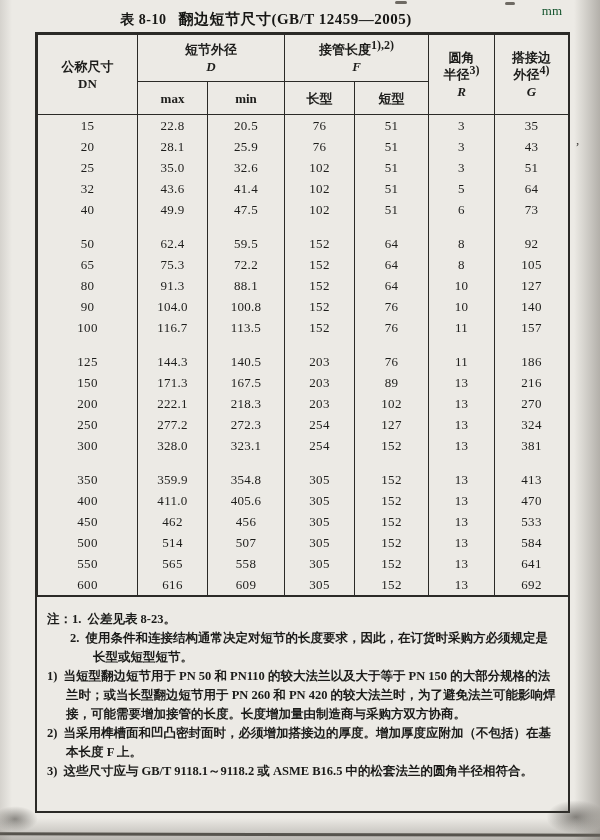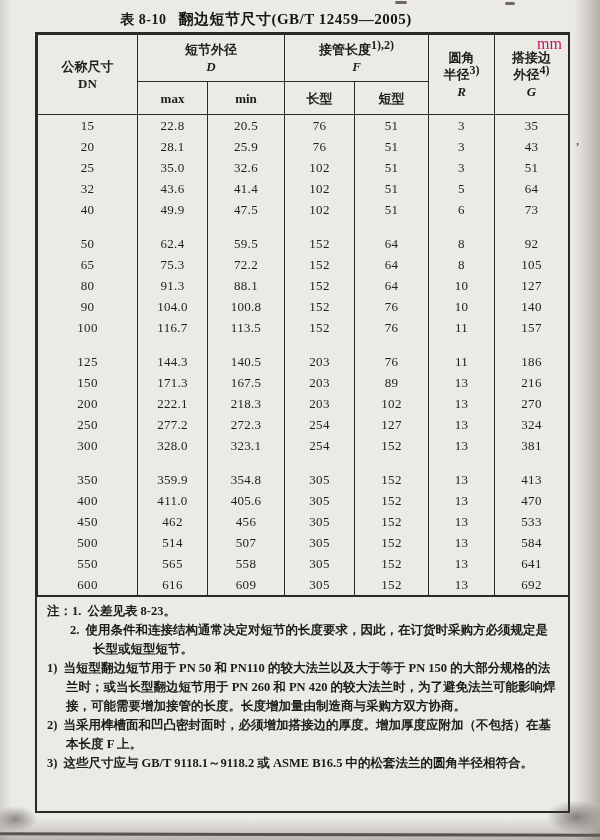--- a/index.html
+++ b/index.html
@@ -10,21 +10,21 @@
     color:#1c1c1a;
   }
   .page{position:absolute;inset:0;}
   
   .title-row{
     position:absolute;top:10px;left:0;width:532px;text-align:center;
     font-weight:bold;font-size:15px;letter-spacing:.5px;color:#161614;
   }
   .title-row .tnum{margin-right:12px;font-size:14px;}
   .unit-label{
-    position:absolute;top:3px;right:38px;font-size:16px;color:#be185d;margin-top:32px;
+    position:absolute;top:3px;right:38px;font-size:13px;color:#14532d;
   }
   
   .outer-box{
     position:absolute;left:35px;top:32px;width:535px;height:781px;
     border:2px solid #2b2a27;box-sizing:border-box;background:transparent;
   }
   
   table.dim{
     border-collapse:collapse;table-layout:fixed;width:531px;
     font-size:13px;color:#1d1d1b;
@@ -45,21 +45,21 @@
   tr.spacer td{height:13px;line-height:13px;}
   .sym{font-style:italic;font-family:"Liberation Serif",serif;font-weight:bold;}
   sup.fnmark{font-size:12px;vertical-align:super;line-height:0;font-weight:bold;}
   
   .notes{
     padding:5px 8px 0 10px;font-size:12.5px;font-weight:bold;
     line-height:19px;color:#1b1b19;
   }
   .note{margin:0;}
   .note .marker{margin-right:6px;}
-  .note-n1{padding-left:46px;text-indent:-46px;}
+  .note-n1{padding-left:46px;text-indent:-46px;margin-top:8px;}
   .note-n2{margin-left:23px;padding-left:23px;text-indent:-23px;}
   .note-fn{padding-left:19px;text-indent:-19px;}
   
   .edge-shade-right{
     position:absolute;top:0;right:0;width:26px;height:840px;
     background:linear-gradient(to right,rgba(110,105,98,0),rgba(110,105,98,.45));
     pointer-events:none;
   }
   .edge-shade-left{
     position:absolute;top:0;left:0;width:12px;height:840px;

